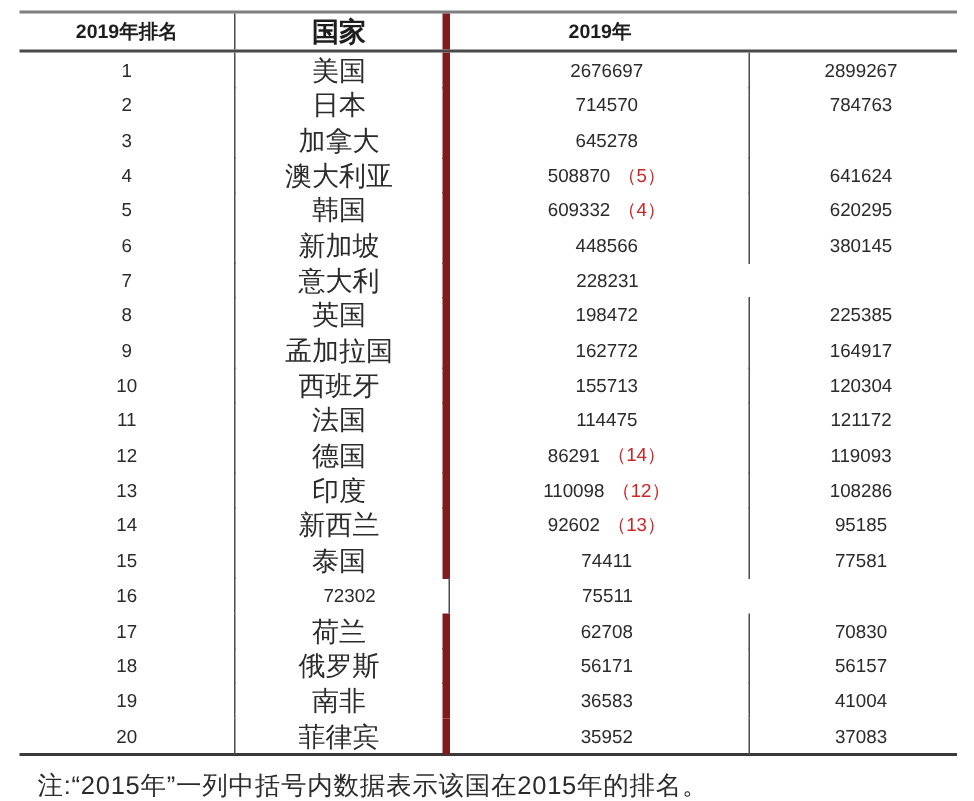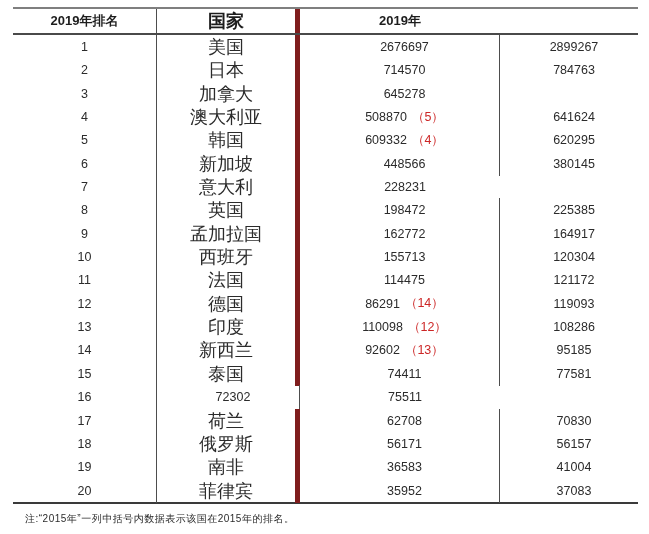--- a/index.html
+++ b/index.html
@@ -34,21 +34,21 @@
   .cell { height: 100%; display: flex; align-items: center; }
   .c-rank    { justify-content: center; border-right: 1px solid #4d4d4d; }
   .c-country { justify-content: center; border-right: 5px solid #7f1d1d; font-size: 18px; text-align: right; }
   .c-num     { justify-content: center; padding-left: 10px; }
   .c-2015    { border-right: 1px solid #4d4d4d; }
   .row.header .cell { justify-content: center; padding-left: 0; }
   .paren { color: var(--paren-red, #cc2626); margin-left: 5px; }
   .note {
     position: absolute;
     left: 25px; top: 512px;
-    font-size: 10px;
+    font-size: 17px;
     color: #2b2b2b;
     letter-spacing: 0.5px;
   }
 </style>
 </head>
 <body>
 
 <div class="page">
   <div class="table">
     <div class="row header">

